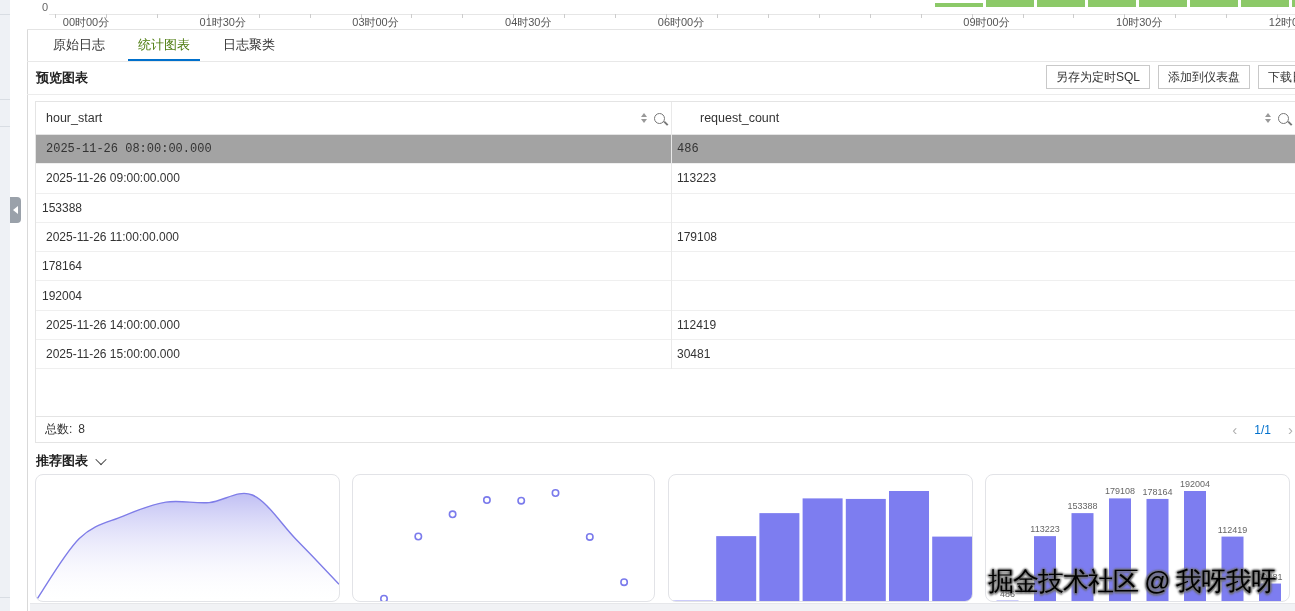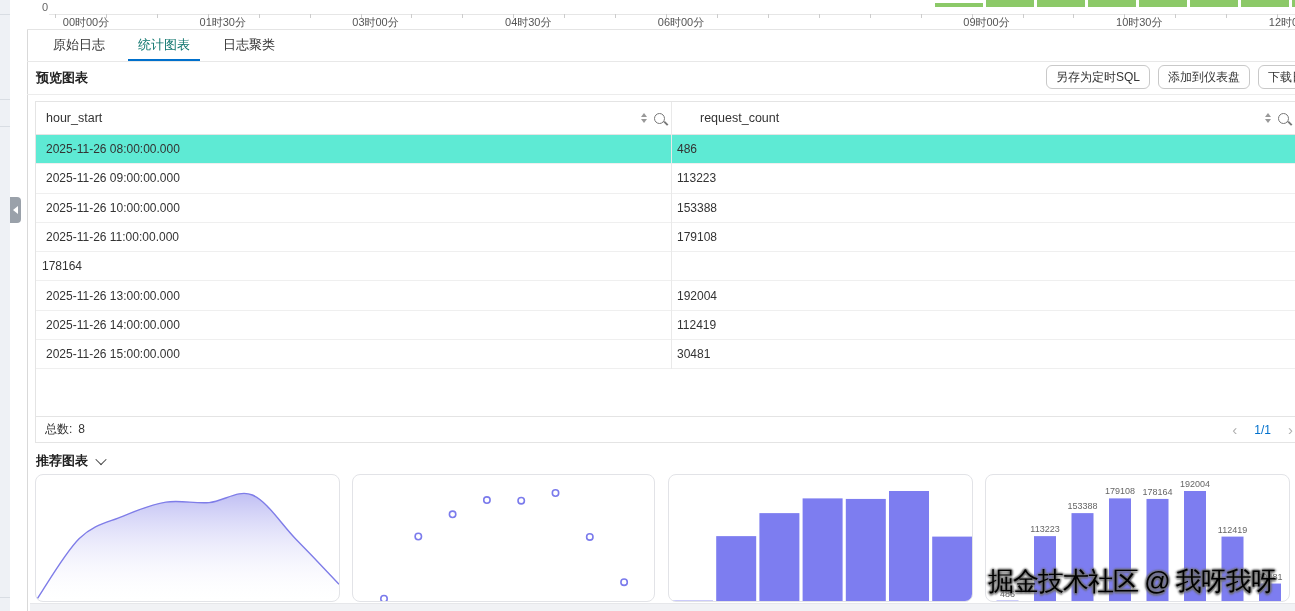--- a/index.html
+++ b/index.html
@@ -20,41 +20,41 @@
   .zero-label{position:absolute;left:15px;top:1px;font-size:11px;color:#666;}
   .axis-line{position:absolute;left:22px;right:0;top:14px;height:1px;background:#e6e6e6;}
   .axis-tick{position:absolute;top:14px;width:1px;height:4px;background:#ccc;}
   .time-label{position:absolute;top:15px;font-size:11px;color:#555;transform:translateX(-50%);white-space:nowrap;}
   .green-bar{position:absolute;background:#8cc968;}
 
   
   .tab-bar{position:absolute;left:27px;top:30px;width:1268px;height:32px;border-bottom:1px solid #e8e8e8;display:flex;align-items:stretch;box-sizing:border-box;}
   .tab{margin-left:13px;padding:0 10px;font-size:13px;color:#333;line-height:30px;cursor:pointer;border-bottom:2px solid transparent;white-space:nowrap;}
   .tab:first-child{margin-left:16px;}
-  .tab.active{color:#0f766e;border-bottom-color:#0070cc;}
+  .tab.active{color:#4d7c0f;border-bottom-color:#0070cc;}
 
   
   .toolbar{position:absolute;left:27px;top:62px;width:1268px;height:33px;border-bottom:1px solid #ececec;box-sizing:border-box;}
   .section-title{position:absolute;left:9px;top:7px;font-size:13px;font-weight:bold;color:#222;}
   .btn-row{position:absolute;left:1019px;top:3px;display:flex;gap:8px;}
-  .tool-btn{height:24px;line-height:22px;padding:0 9px;border:1px solid #c9c9c9;border-radius:6px;background:#fff;font-size:12px;color:#333;white-space:nowrap;cursor:pointer;font-family:inherit;}
+  .tool-btn{height:24px;line-height:22px;padding:0 9px;border:1px solid #c9c9c9;border-radius:0;background:#fff;font-size:12px;color:#333;white-space:nowrap;cursor:pointer;font-family:inherit;}
 
   
   .result-table{position:absolute;left:35px;top:101px;width:1260px;height:342px;border:1px solid #e4e4e4;border-right:none;box-sizing:border-box;background:#fff;}
   .thead{display:flex;height:33px;border-bottom:1px solid #e4e4e4;box-sizing:border-box;gap:19px;}
   .th{display:flex;align-items:center;padding:0 6px 0 10px;font-size:12.5px;color:#333;box-sizing:border-box;cursor:pointer;}
   .th .label{flex:0 0 auto;}
   .th .icons{margin-left:auto;display:flex;align-items:center;gap:7px;}
   .sort-icon{display:inline-flex;flex-direction:column;gap:2px;cursor:pointer;}
   .sort-icon .up{width:0;height:0;border-left:3px solid transparent;border-right:3px solid transparent;border-bottom:4px solid #999;}
   .sort-icon .down{width:0;height:0;border-left:3px solid transparent;border-right:3px solid transparent;border-top:4px solid #999;}
   .search-icon{position:relative;width:9px;height:9px;border:1.4px solid #777;border-radius:50%;cursor:pointer;display:inline-block;}
   .search-icon::after{content:"";position:absolute;width:1.6px;height:5px;background:#777;right:-2.5px;bottom:-3.5px;transform:rotate(-45deg);}
   .trow{display:flex;height:29.3px;border-bottom:1px solid #efefef;box-sizing:border-box;align-items:center;font-size:12px;color:#333;}
-  .trow.shaded{background:#5eead4;}
+  .trow.shaded{background:#a3a3a3;font-family:Liberation Mono, monospace;}
   .td1{width:635px;padding-left:10px;box-sizing:border-box;}
   .td2{flex:1;padding-left:6px;box-sizing:border-box;}
   .col-sep{position:absolute;left:635px;top:0;width:1px;height:267px;background:#e9e9e9;}
   .tfoot{position:absolute;left:0;bottom:0;width:100%;height:26px;border-top:1px solid #e4e4e4;box-sizing:border-box;display:flex;align-items:center;font-size:12px;color:#333;background:#fff;}
   .total-wrap{padding-left:9px;}
   .total-val{margin-left:6px;}
   .pager{position:absolute;right:0;top:0;height:100%;display:flex;align-items:center;gap:17px;padding-right:2px;}
   .pg-arrow{font-size:15px;color:#b0b0b0;cursor:pointer;line-height:1;}
   .pg-cur{font-size:12px;color:#0070cc;}
 
@@ -183,32 +183,30 @@
     <div id="tbody">
         <div class="trow shaded">
           <div class="td1">2025-11-26 08:00:00.000</div>
           <div class="td2">486</div>
         </div>
         <div class="trow">
           <div class="td1">2025-11-26 09:00:00.000</div>
           <div class="td2">113223</div>
         </div>
         <div class="trow">
-          <div class="td1">2025-11-26 10:00:00.000</div>
           <div class="td2">153388</div>
         </div>
         <div class="trow">
           <div class="td1">2025-11-26 11:00:00.000</div>
           <div class="td2">179108</div>
         </div>
         <div class="trow">
           <div class="td2">178164</div>
         </div>
         <div class="trow">
-          <div class="td1">2025-11-26 13:00:00.000</div>
           <div class="td2">192004</div>
         </div>
         <div class="trow">
           <div class="td1">2025-11-26 14:00:00.000</div>
           <div class="td2">112419</div>
         </div>
         <div class="trow">
           <div class="td1">2025-11-26 15:00:00.000</div>
           <div class="td2">30481</div>
         </div>

